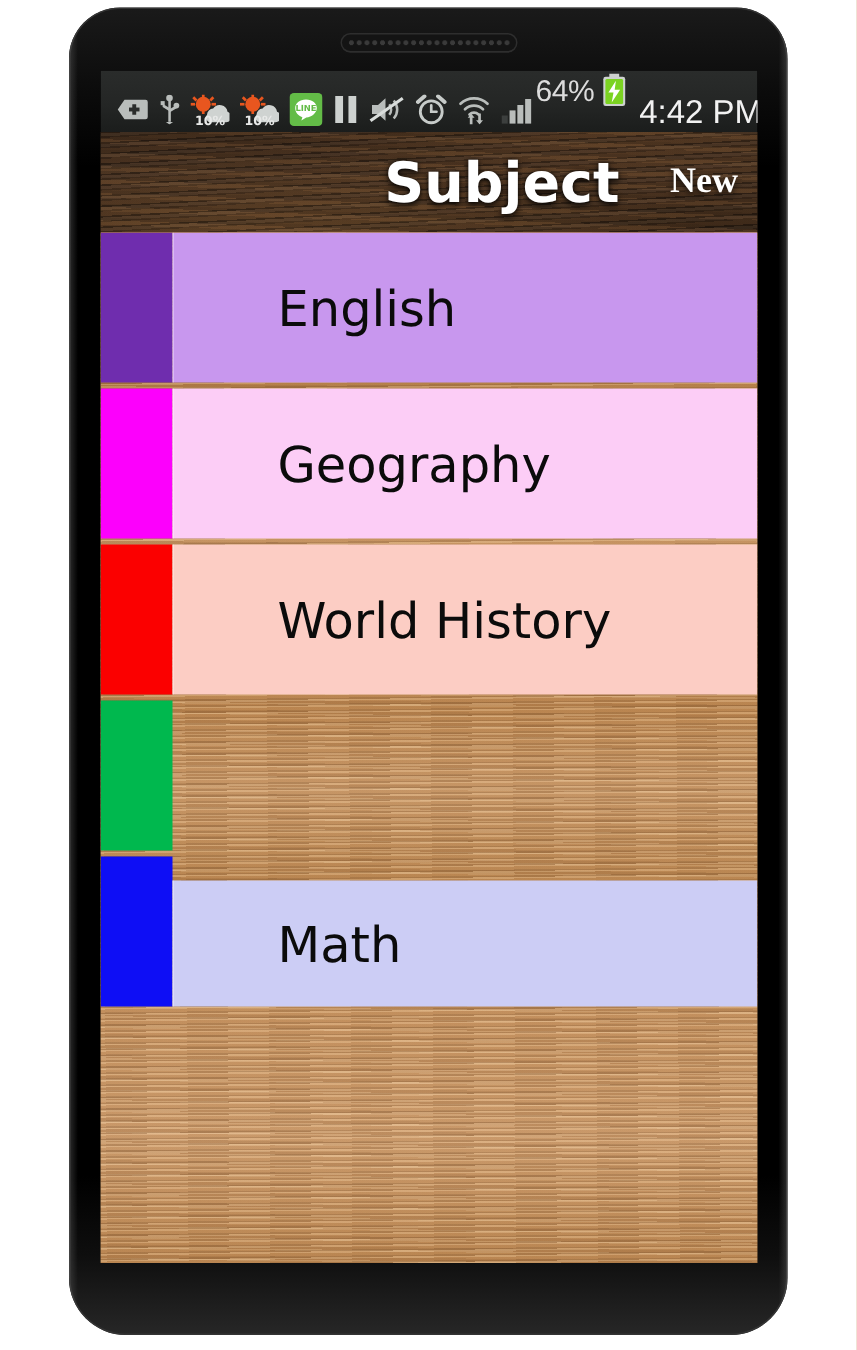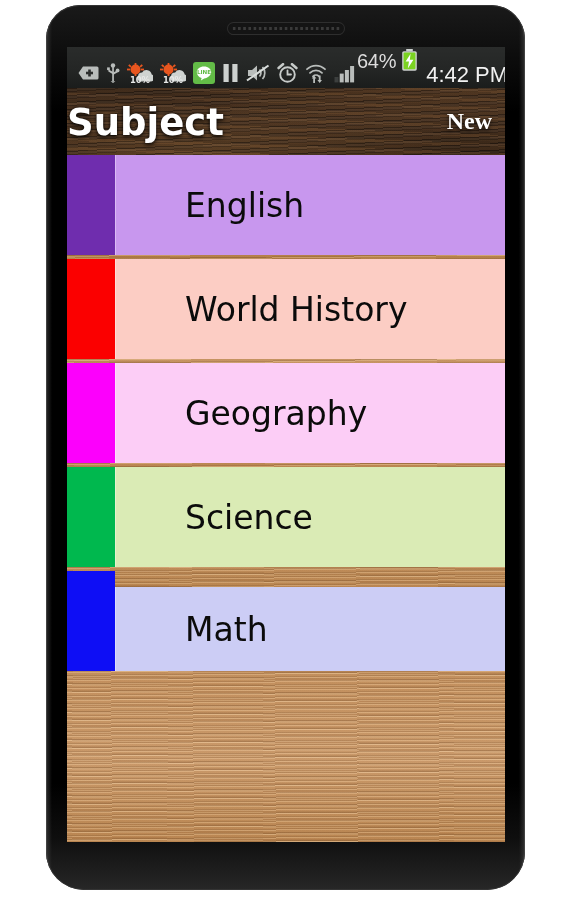--- a/index.html
+++ b/index.html
@@ -131,21 +131,21 @@
       linear-gradient(180deg,#3f2b1c 0%, #4b3422 45%, #3a2718 100%);
     display: flex;
     align-items: center;
     justify-content: flex-end;
   }
   #ab-title {
     position: absolute;
     left: 0; right: 0;
     top: 50%;
     transform: translateY(-50%);
-    text-align: left;
+    text-align: right;
     color: #ffffff;
     font-family: "DejaVu Sans", sans-serif;
     font-weight: bold;
     font-size: 37px;
     letter-spacing: 0px;
     text-shadow: 0 2px 4px rgba(0,0,0,.75), 0 0 3px rgba(0,0,0,.6);
     padding-right: 92px;
     box-sizing: border-box;
     pointer-events: none;
   }
@@ -370,36 +370,33 @@
 
     <div id="listarea">
 
     <div class="row">
           <div class="swatch" style="background: rgb(111, 45, 174);"></div>
           <div class="body" style="background: rgb(200, 151, 238);">
             <span class="label">English</span>
           </div>
         </div>
         <div class="row">
+          <div class="swatch" style="background: rgb(252, 0, 252);"></div>
+          <div class="body" style="background: rgb(252, 205, 246);">
+            <span class="label">Geography</span>
+          </div>
+        </div>
+        <div class="row">
           <div class="swatch" style="background: rgb(251, 0, 0);"></div>
           <div class="body" style="background: rgb(252, 205, 196);">
             <span class="label">World History</span>
           </div>
         </div>
         <div class="row">
-          <div class="swatch" style="background: rgb(252, 0, 252);"></div>
-          <div class="body" style="background: rgb(252, 205, 246);">
-            <span class="label">Geography</span>
-          </div>
-        </div>
-        <div class="row">
           <div class="swatch" style="background: rgb(0, 184, 78);"></div>
-          <div class="body" style="background: rgb(218, 235, 181);">
-            <span class="label">Science</span>
-          </div>
         </div>
         <div class="row">
           <div class="swatch" style="background: rgb(14, 14, 245);"></div>
           <div class="body" style="background: rgb(204, 205, 245); margin-top: 16px;">
             <span class="label">Math</span>
           </div>
         </div>
       </div>
 
   </div>

